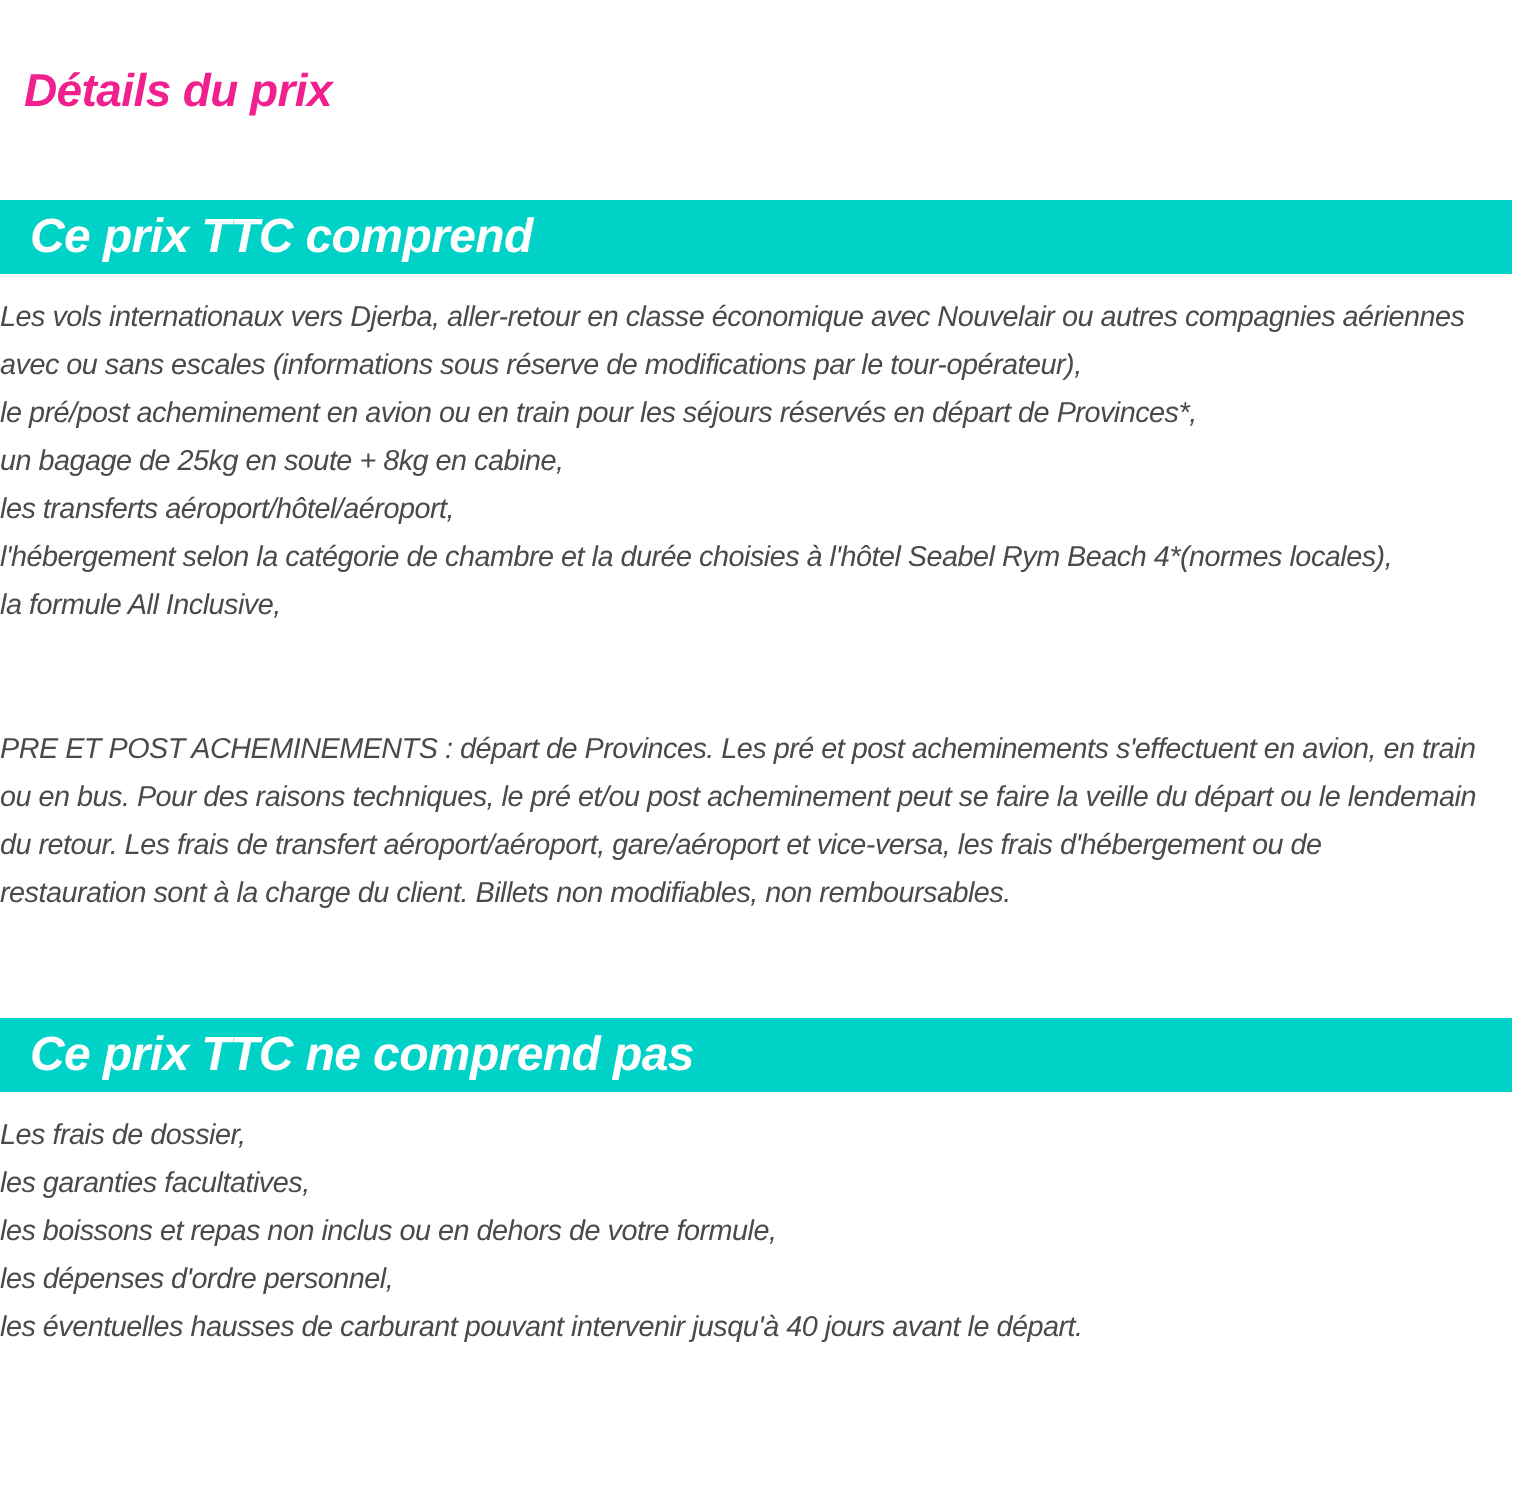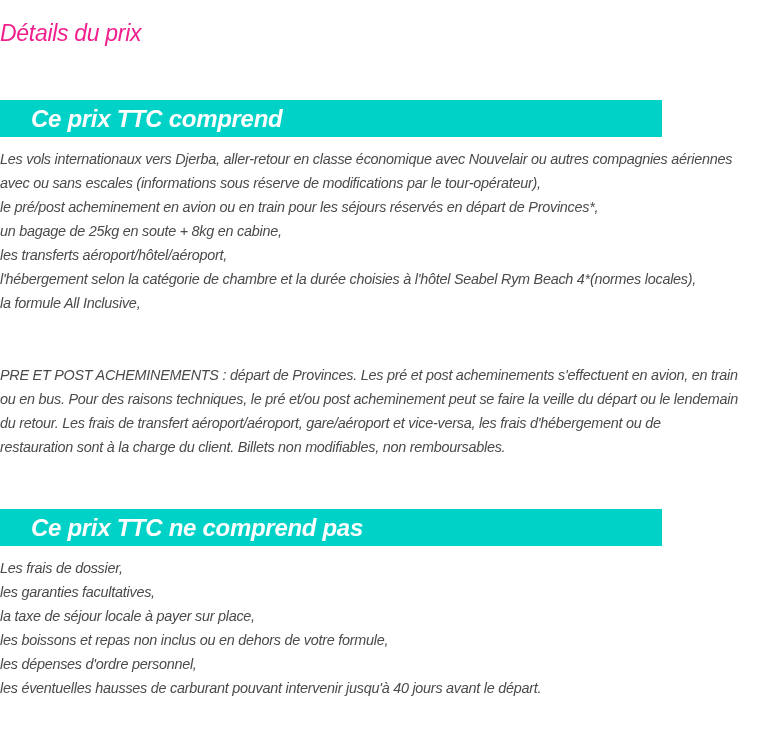--- a/index.html
+++ b/index.html
@@ -2,28 +2,28 @@
 <html><head>
 <meta charset="utf-8">
 <style>
   html, body { margin: 0; padding: 0; background: #ffffff; }
   body {
     width: 758px; height: 755px; overflow: hidden; position: relative;
     font-family: "Liberation Sans", sans-serif;
   }
   .page-title {
     position: absolute; left: 0; top: 20px;
-    font-style: italic; font-weight: normal; font-size: 23px;
-    color: #f0208e; margin: 0; letter-spacing: -0.3px;
+    font-style: italic; font-weight: bold; font-size: 23px;
+    color: #f0208e; margin: 12px; letter-spacing: -0.3px;
   }
   .section-header {
-    position: absolute; left: 0; width: 662px; height: 37px;
+    position: absolute; left: 0; width: 756px; height: 37px;
     background: #00d2c8; color: #ffffff;
     font-style: italic; font-weight: bold; font-size: 24px;
-    line-height: 37px; padding-left: 31px; box-sizing: border-box;
+    line-height: 37px; padding-left: 15px; box-sizing: border-box;
     letter-spacing: -0.3px;
   }
   .text-block {
     position: absolute; left: 0; width: 616px;
     font-style: italic; font-size: 14.4px; line-height: 24px;
     color: #4a4a4a; letter-spacing: -0.25px;
   }
   .text-block .line { display: block; white-space: nowrap; }
 </style>
 </head>
@@ -48,17 +48,16 @@
   <span class="line">ou en bus. Pour des raisons techniques, le pré et/ou post acheminement peut se faire la veille du départ ou le lendemain</span>
   <span class="line">du retour. Les frais de transfert aéroport/aéroport, gare/aéroport et vice-versa, les frais d'hébergement ou de</span>
   <span class="line">restauration sont à la charge du client. Billets non modifiables, non remboursables.</span>
 </div>
 
 <div class="section-header" style="top:509px;">Ce prix TTC ne comprend pas</div>
 
 <div class="text-block" style="top:556px;">
   <span class="line">Les frais de dossier,</span>
   <span class="line">les garanties facultatives,</span>
-  <span class="line">la taxe de séjour locale à payer sur place,</span>
   <span class="line">les boissons et repas non inclus ou en dehors de votre formule,</span>
   <span class="line">les dépenses d'ordre personnel,</span>
   <span class="line">les éventuelles hausses de carburant pouvant intervenir jusqu'à 40 jours avant le départ.</span>
 </div>
 
 </body></html>

